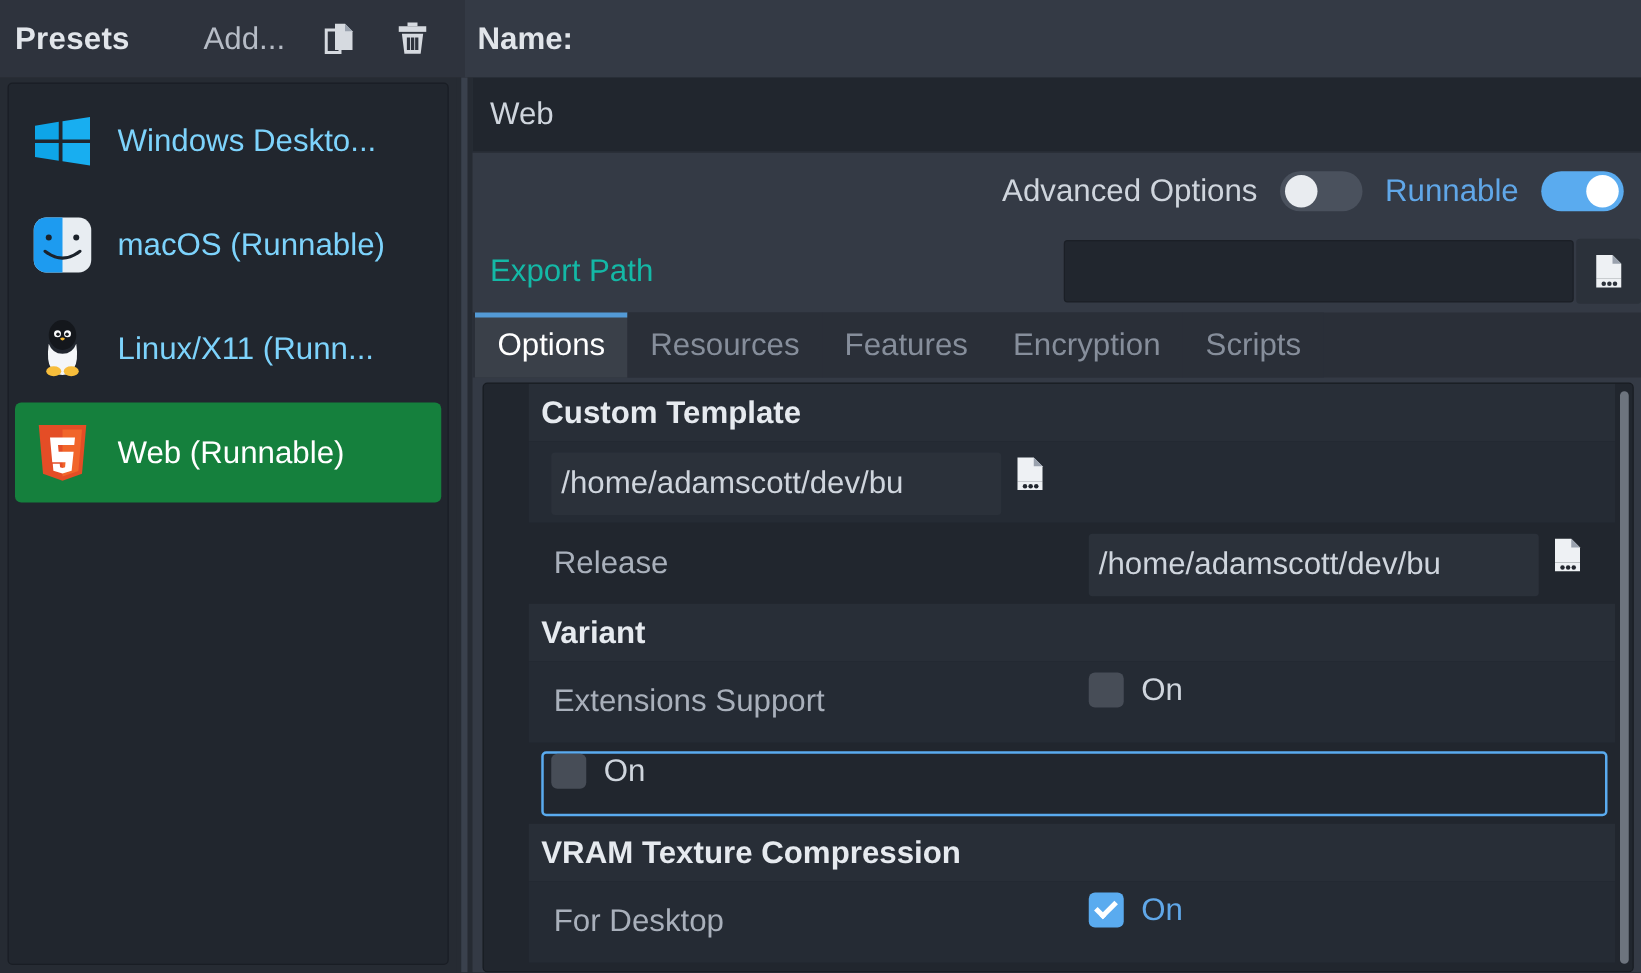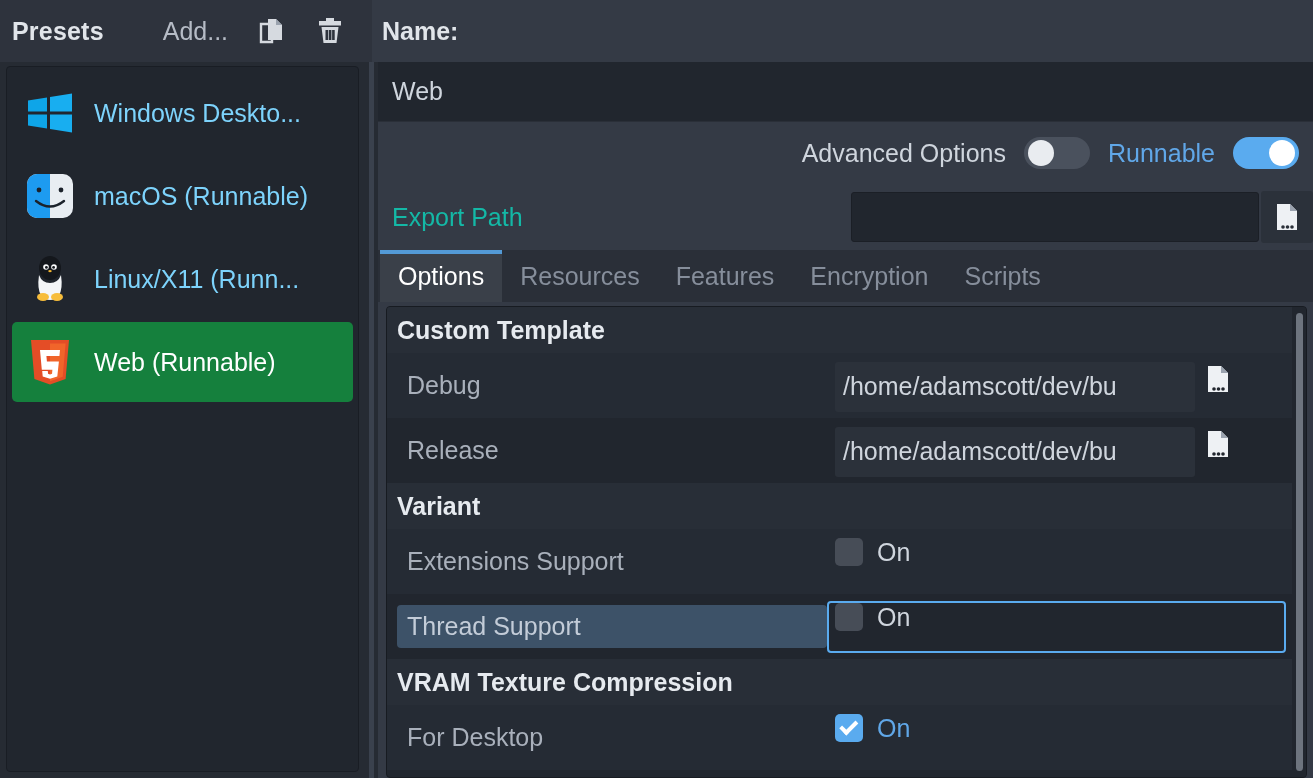--- a/index.html
+++ b/index.html
@@ -55,21 +55,21 @@
   .file-btn { width: 52px; height: 52px; display: flex; align-items: center; justify-content: center; background: #2b313a; border-radius: 3px; margin-left: 2px; }
 
   
   .tabs { height: 52px; display: flex; align-items: stretch; background: #2a2f38; padding-left: 2px; }
   .tab { display: flex; align-items: center; padding: 0 18px; font-size: 25px; color: #868e9b; position: relative; background: #2a2f38; }
   .tab.active { background: #3a4049; color: #ffffff; }
   .tab.active::before { content: ""; position: absolute; top: 0; left: 0; right: 0; height: 4px; background: #539ad6; }
 
   
   .options-panel { flex: 1; margin: 4px 6px 0 8px; background: #21262e; border: 1px solid #171b21; border-radius: 4px;
-                   position: relative; overflow: hidden; display: flex; }
+                   position: relative; overflow: hidden; display: flex; padding-left: 36px; }
   .options-scroll { flex: 1; display: flex; flex-direction: column; min-width: 0; }
   .section-head { height: 46px; display: flex; align-items: center; padding-left: 10px; font-size: 25px; font-weight: bold; color: #e6eaef; background: #282e37; }
   .prop-row { height: 65px; display: flex; align-items: center; padding: 0 6px 0 10px; }
   .prop-row.stripe { background: #252b34; }
   .prop-label { flex: 0 0 430px; font-size: 25px; color: #a9b0bb; padding: 7px 10px; border-radius: 4px; }
   .prop-row.focus-row .prop-label { background: #3d5268; color: #c3ccd8; }
   .prop-value { flex: 1; display: flex; align-items: flex-start; height: 52px; padding-left: 6px; border: 2px solid transparent; border-radius: 4px; min-width: 0; }
   .prop-row.focus-row .prop-value { border-color: #5aabef; }
   .text-value { height: 50px; flex: 0 0 360px; background: #2b313a; border-radius: 3px; display: flex; align-items: center; padding: 0 8px;
                 font-size: 25px; color: #cfd5dd; white-space: nowrap; overflow: hidden; }
@@ -219,21 +219,20 @@
         <div class="tab">Encryption</div>
         <div class="tab">Scripts</div>
       </div>
 
       <div class="options-panel">
         <div class="options-scroll">
 
           <div class="section-head">Custom Template</div>
 
           <div class="prop-row stripe">
-            <span class="prop-label">Debug</span>
             <span class="prop-value">
               <span class="text-value">/home/adamscott/dev/bu</span>
               <span style="margin-left:8px">
                 <svg width="30" height="34" viewBox="0 0 30 34">
                   <path d="M5 4 h13 l7 7 v12 H5 Z" fill="#eef1f4"></path>
                   <path d="M18 4 v7 h7 Z" fill="#9aa2ae"></path>
                   <path d="M5 23 h20 v7 H5 Z" fill="#eef1f4"></path>
                   <circle cx="11" cy="27" r="1.8" fill="#21262e"></circle>
                   <circle cx="15.5" cy="27" r="1.8" fill="#21262e"></circle>
                   <circle cx="20" cy="27" r="1.8" fill="#21262e"></circle>
@@ -263,21 +262,20 @@
 
           <div class="prop-row stripe">
             <span class="prop-label">Extensions Support</span>
             <span class="prop-value">
               <span class="check"></span>
               <span class="check-text">On</span>
             </span>
           </div>
 
           <div class="prop-row focus-row">
-            <span class="prop-label">Thread Support</span>
             <span class="prop-value">
               <span class="check"></span>
               <span class="check-text">On</span>
             </span>
           </div>
 
           <div class="section-head">VRAM Texture Compression</div>
 
           <div class="prop-row stripe">
             <span class="prop-label">For Desktop</span>

